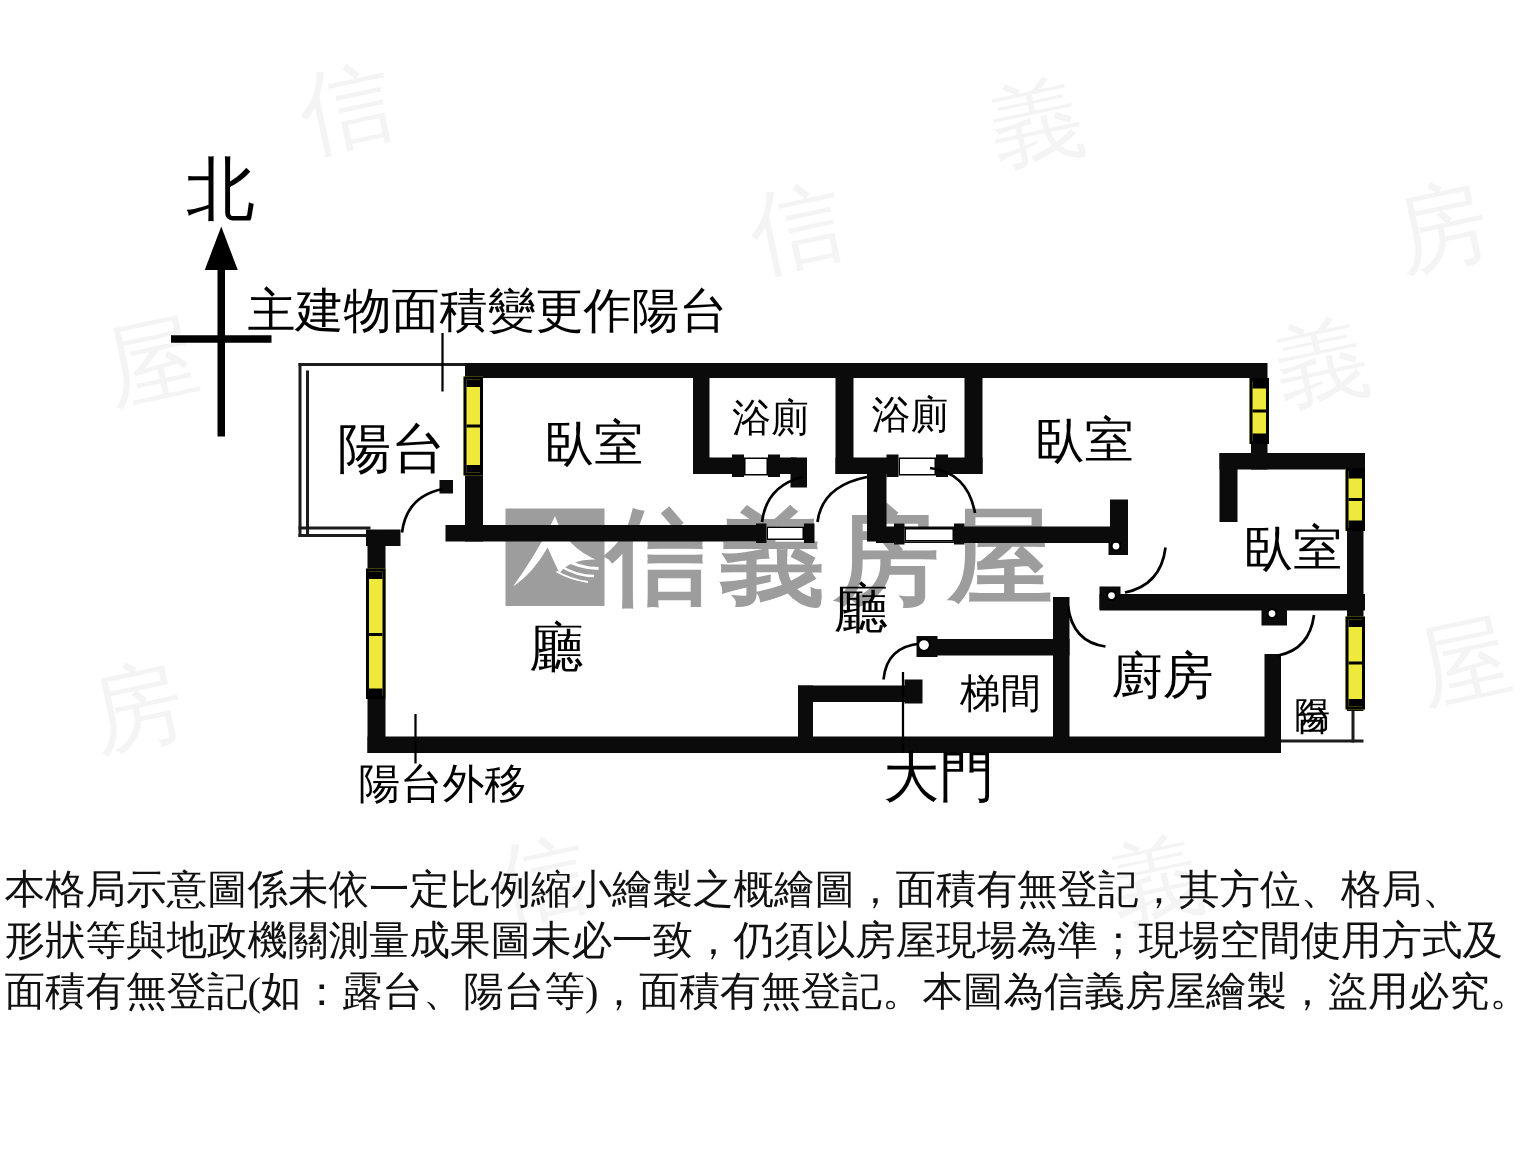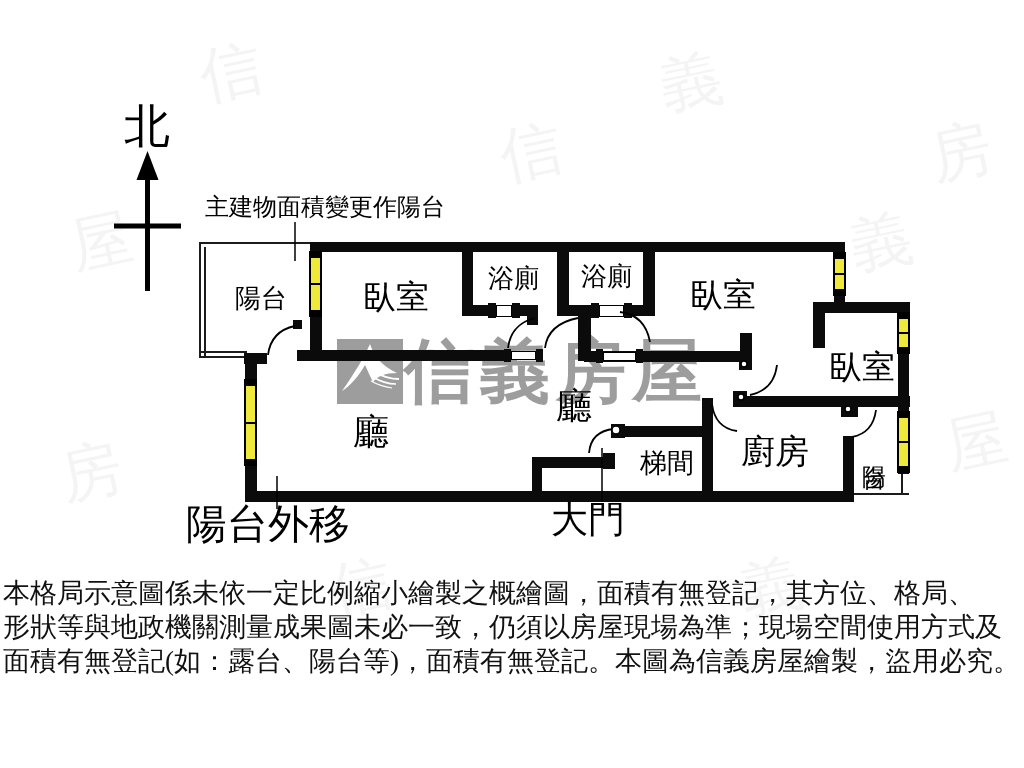--- a/index.html
+++ b/index.html
@@ -174,32 +174,32 @@
     <path d="M 589,453 Q 591,431 614,429" stroke="#000" stroke-width="1.8" fill="none"></path>
     <path d="M 876,410 Q 873,433 852,437" stroke="#000" stroke-width="1.8" fill="none"></path>
 
     <circle cx="616" cy="430" r="4" fill="#fff" stroke="#000" stroke-width="1.5"></circle>
     <circle cx="741" cy="397" r="3" fill="#fff" stroke="#000" stroke-width="1.5"></circle>
     <circle cx="848" cy="409" r="3" fill="#fff" stroke="#000" stroke-width="1.5"></circle>
     <circle cx="744" cy="364" r="3" fill="#fff" stroke="#000" stroke-width="1.5"></circle>
   </svg>
 
   <div class="lbl" style="left:147px;top:127px;font-size:46px">北</div>
-  <div class="lbl" style="left:325px;top:207px;font-size:24px">主建物面積變更作陽台</div>
-  <div class="lbl" style="left:261px;top:299px;font-size:26px">陽台</div>
+  <div class="lbl" style="left:325px;top:207px;font-size:32px">主建物面積變更作陽台</div>
+  <div class="lbl" style="left:261px;top:299px;font-size:36px">陽台</div>
   <div class="lbl" style="left:396px;top:297px;font-size:33px">臥室</div>
   <div class="lbl" style="left:514px;top:279px;font-size:26px">浴廁</div>
   <div class="lbl" style="left:607px;top:277px;font-size:26px">浴廁</div>
   <div class="lbl" style="left:723px;top:295px;font-size:33px">臥室</div>
   <div class="lbl" style="left:862px;top:367px;font-size:33px">臥室</div>
   <div class="lbl" style="left:371px;top:432px;font-size:36px">廳</div>
   <div class="lbl" style="left:574px;top:406px;font-size:36px">廳</div>
   <div class="lbl" style="left:667px;top:463px;font-size:27px">梯間</div>
   <div class="lbl" style="left:775px;top:452px;font-size:34px">廚房</div>
   <div class="lbl vert" style="left:874px;top:447px;font-size:24px">陽台</div>
-  <div class="lbl" style="left:588px;top:519px;font-size:37px">大門</div>
-  <div class="lbl" style="left:268px;top:524px;font-size:41px">陽台外移</div>
+  <div class="lbl" style="left:626px;top:519px;font-size:37px">大門</div>
+  <div class="lbl" style="left:295px;top:524px;font-size:28px">陽台外移</div>
 
   <div class="disc" style="top:575px">本格局示意圖係未依一定比例縮小繪製之概繪圖，面積有無登記，其方位、格局、</div>
   <div class="disc" style="top:609px">形狀等與地政機關測量成果圖未必一致，仍須以房屋現場為準；現場空間使用方式及</div>
   <div class="disc" style="top:643px">面積有無登記(如：露台、陽台等)，面積有無登記。本圖為信義房屋繪製，盜用必究。</div>
 
 </div>
 
 </body></html>

